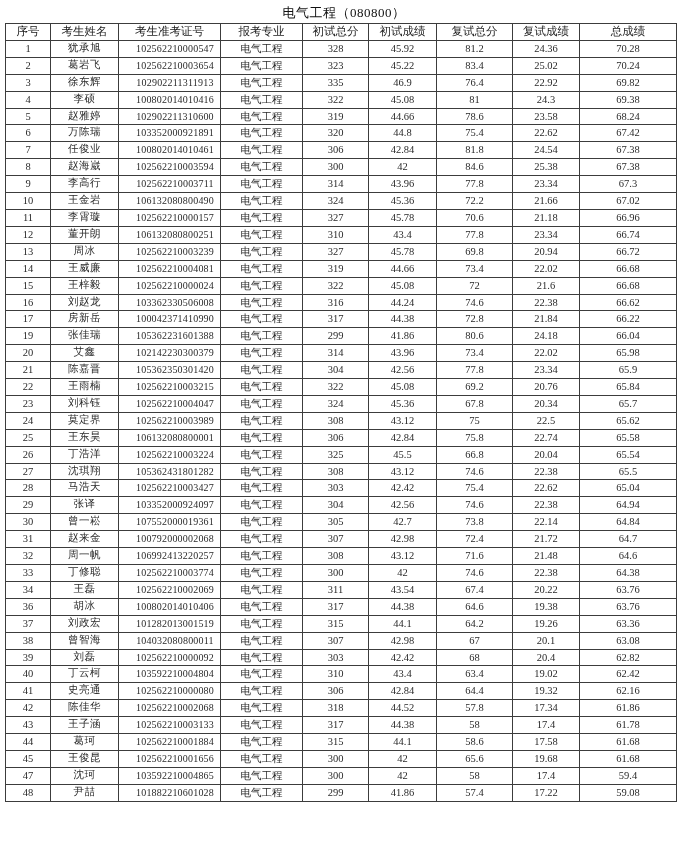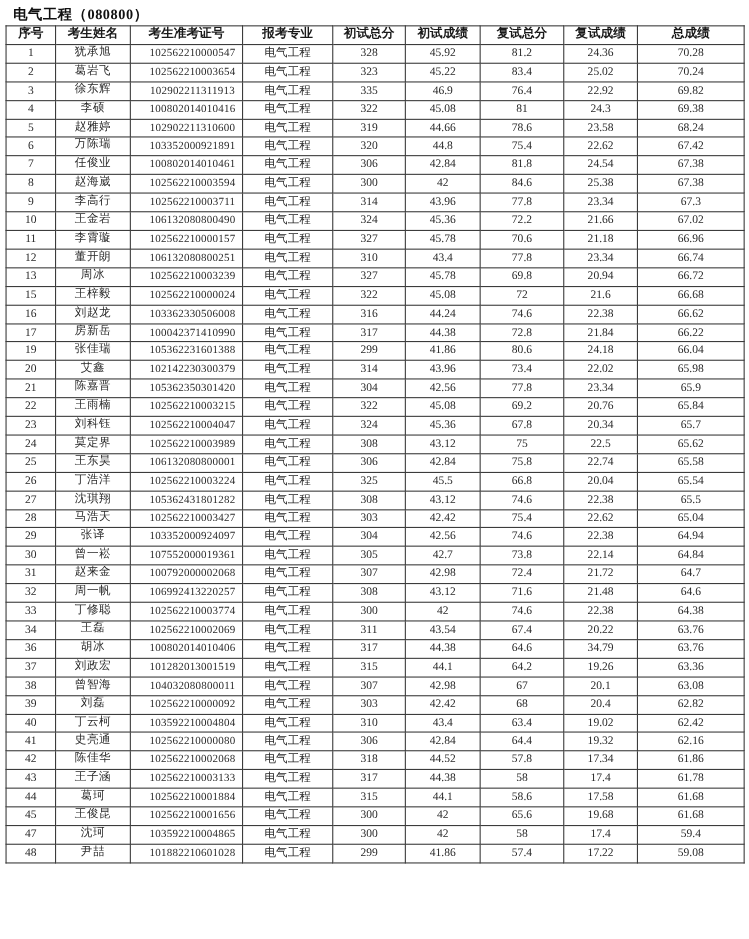--- a/index.html
+++ b/index.html
@@ -12,45 +12,46 @@
     height: 854px;
     overflow: hidden;
     font-family: "Liberation Serif", "DejaVu Serif", serif;
     color: #1f1f1f;
   }
   .page {
     padding: 4px 5px 0 5px;
   }
   .doc-title {
     font-size: 13px;
-    font-weight: bold;
+    font-weight: normal;
     color: #111111;
     margin: 1px 0 2px 7px;
     letter-spacing: 0.5px;
     line-height: 16px;
+    text-align: center;
   }
   table.score-table {
     border-collapse: collapse;
     table-layout: fixed;
     width: 671px;
   }
   .score-table th,
   .score-table td {
     border: 1px solid #3c3c3c;
     text-align: center;
     vertical-align: middle;
     padding: 0;
     height: 15.9px;
     line-height: 15.9px;
     overflow: hidden;
     white-space: nowrap;
   }
   .score-table th {
     font-size: 11.5px;
-    font-weight: bold;
+    font-weight: normal;
     color: #1a1a1a;
     text-align: center;
   }
   .score-table td {
     font-size: 10.5px;
     color: #2a2a2a;
   }
   .score-table td.cell-exam-id {
     font-size: 10px;
     letter-spacing: 0.2px;
@@ -230,20 +231,31 @@
           <td class="cell-name">周冰</td>
           <td class="cell-exam-id">102562210003239</td>
           <td class="cell-major">电气工程</td>
           <td class="cell-initial-total">327</td>
           <td class="cell-initial-score">45.78</td>
           <td class="cell-retest-total">69.8</td>
           <td class="cell-retest-score">20.94</td>
           <td class="cell-final-score">66.72</td>
         </tr>
         <tr>
+          <td class="cell-rank">14</td>
+          <td class="cell-name">王威廉</td>
+          <td class="cell-exam-id">102562210004081</td>
+          <td class="cell-major">电气工程</td>
+          <td class="cell-initial-total">319</td>
+          <td class="cell-initial-score">44.66</td>
+          <td class="cell-retest-total">73.4</td>
+          <td class="cell-retest-score">22.02</td>
+          <td class="cell-final-score">66.68</td>
+        </tr>
+        <tr>
           <td class="cell-rank">15</td>
           <td class="cell-name">王梓毅</td>
           <td class="cell-exam-id">102562210000024</td>
           <td class="cell-major">电气工程</td>
           <td class="cell-initial-total">322</td>
           <td class="cell-initial-score">45.08</td>
           <td class="cell-retest-total">72</td>
           <td class="cell-retest-score">21.6</td>
           <td class="cell-final-score">66.68</td>
         </tr>
@@ -446,21 +458,21 @@
           <td class="cell-final-score">63.76</td>
         </tr>
         <tr>
           <td class="cell-rank">36</td>
           <td class="cell-name">胡冰</td>
           <td class="cell-exam-id">100802014010406</td>
           <td class="cell-major">电气工程</td>
           <td class="cell-initial-total">317</td>
           <td class="cell-initial-score">44.38</td>
           <td class="cell-retest-total">64.6</td>
-          <td class="cell-retest-score">34.79</td>
+          <td class="cell-retest-score">19.38</td>
           <td class="cell-final-score">63.76</td>
         </tr>
         <tr>
           <td class="cell-rank">37</td>
           <td class="cell-name">刘政宏</td>
           <td class="cell-exam-id">101282013001519</td>
           <td class="cell-major">电气工程</td>
           <td class="cell-initial-total">315</td>
           <td class="cell-initial-score">44.1</td>
           <td class="cell-retest-total">64.2</td>

